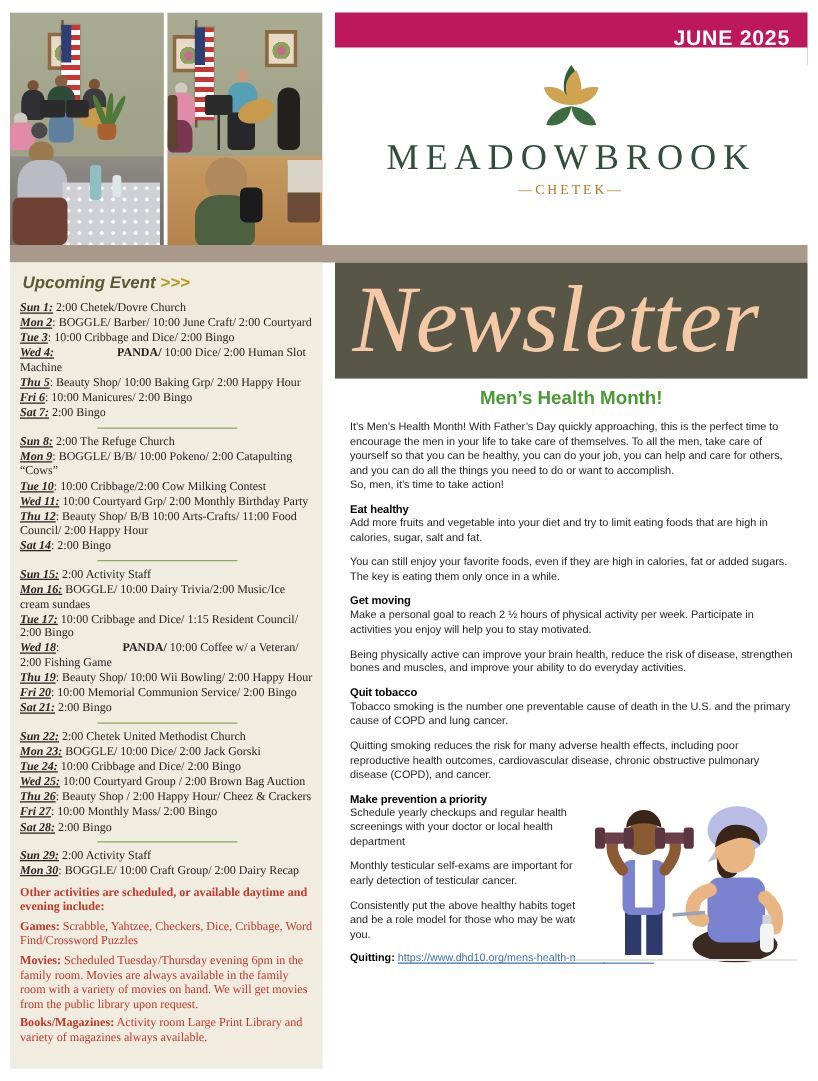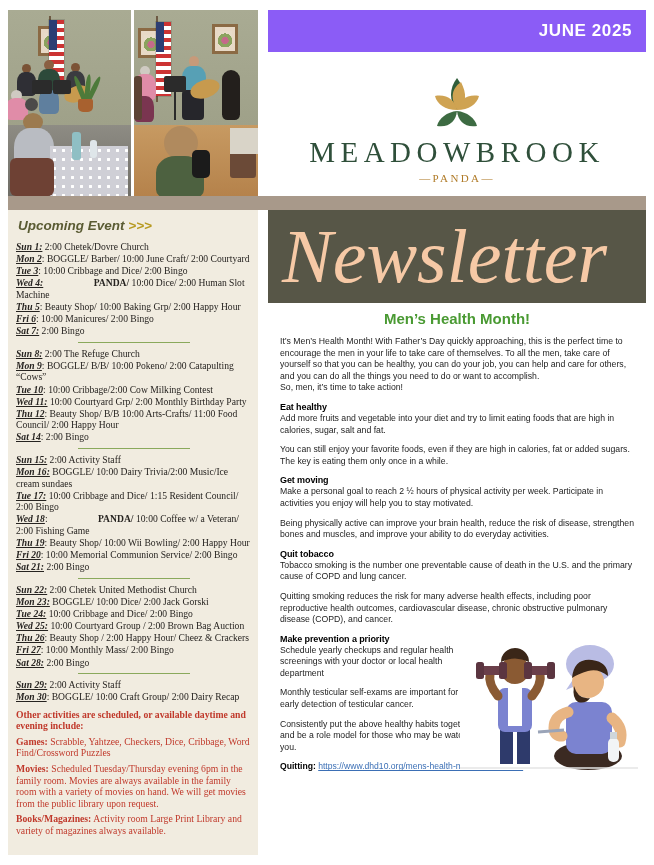--- a/index.html
+++ b/index.html
@@ -43,25 +43,25 @@
      background-image:radial-gradient(circle,#fff 1.4px,transparent 1.6px);
      background-size:9px 9px;}
   .tumbler{position:absolute;background:#8fbfc4;border-radius:3px;}
   .guitar{position:absolute;width:26px;height:16px;background:#c79a4e;
           border-radius:50%;transform:rotate(-18deg);}
   .case{position:absolute;background:#231f1c;border-radius:10px 10px 6px 6px;}
   .chair{position:absolute;background:#6a4b3c;border-radius:3px;}
 
   
   #gold-bar{position:absolute;left:268px;top:10px;width:378px;height:42px;
-            background:#8b5cf6;}
+            background:#be185d;}
   #issue-date{position:absolute;right:14px;top:11px;color:#ffffff;
               font-family:"Liberation Sans",sans-serif;font-weight:bold;
               font-size:17px;letter-spacing:.6px;}
-  #logo-area{position:absolute;left:268px;top:64px;width:378px;height:144px;
+  #logo-area{position:absolute;left:268px;top:38px;width:378px;height:144px;
              background:#fff;}
   #logo-mark{position:absolute;left:50%;top:12px;transform:translateX(-50%);
              width:60px;height:56px;}
   #brand-name{position:absolute;left:0;right:0;top:72px;text-align:center;
               font-family:"Liberation Serif",serif;color:#2f4f3a;
               font-size:29px;letter-spacing:5.5px;}
   #brand-sub{position:absolute;left:0;right:0;top:108px;text-align:center;
              font-family:"Liberation Serif",serif;color:#b07b28;
              font-size:11px;letter-spacing:2.4px;}
 
@@ -188,21 +188,21 @@
   <div id="logo-area">
     <svg id="logo-mark" viewBox="0 0 60 56">
       <path d="M30 2 C38 12 38 26 30 34 C22 26 22 12 30 2 Z" fill="#2f5d3a"></path>
       <path d="M30 34 C22 20 26 12 34 6 C40 18 40 28 30 34 Z" fill="#cfa352"></path>
       <path d="M30 34 C18 34 10 28 8 20 C20 18 28 24 30 34 Z" fill="#cfa352"></path>
       <path d="M30 34 C42 34 50 28 52 20 C40 18 32 24 30 34 Z" fill="#cfa352"></path>
       <path d="M30 35 C20 36 12 42 10 50 C22 52 29 45 30 35 Z" fill="#3d6b42"></path>
       <path d="M30 35 C40 36 48 42 50 50 C38 52 31 45 30 35 Z" fill="#3d6b42"></path>
     </svg>
     <div id="brand-name">MEADOWBROOK</div>
-    <div id="brand-sub">—PANDA—</div>
+    <div id="brand-sub">—CHETEK—</div>
   </div>
 </div>
 
 <div id="taupe-stripe"></div>
 
 <div id="calendar-col">
   <div id="upcoming-head">
     <span>Upcoming Event</span>
     <span class="arrows">&gt;&gt;&gt;</span>
   </div>

